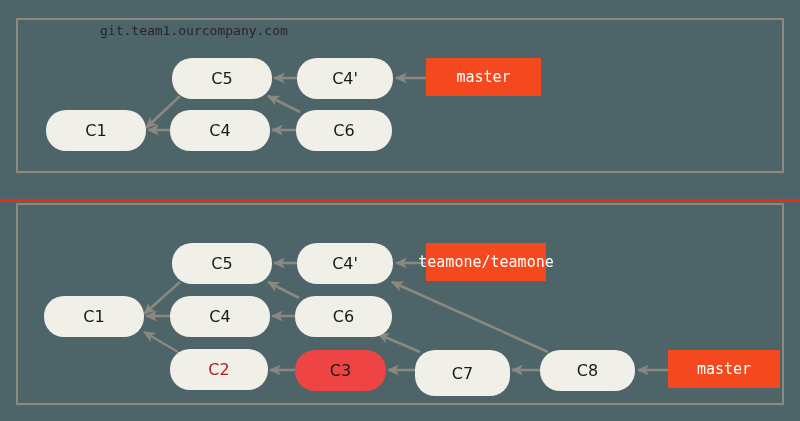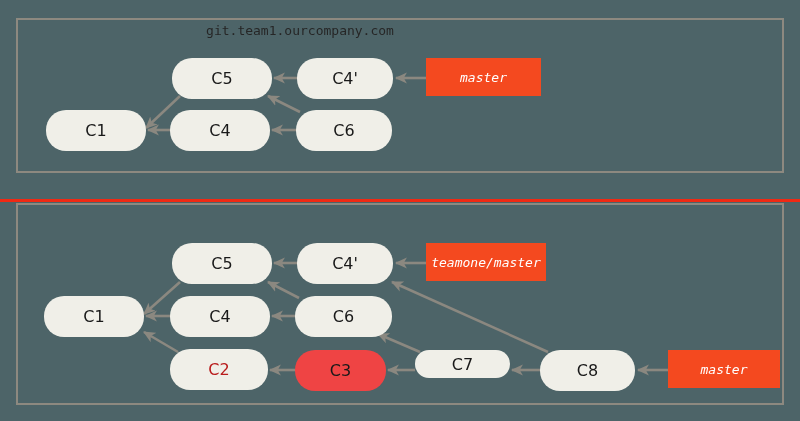--- a/index.html
+++ b/index.html
@@ -35,21 +35,20 @@
   .red-rule {
     position: absolute;
     left: 0px;
     top: 199px;
     width: 800px;
     height: 3px;
     background: #f02913;
   }
   .panel-title {
     position: absolute;
-    text-align: center;
     color: #262626;
     font-size: 13px;
     letter-spacing: 0px;
     white-space: nowrap;
     font-family: "DejaVu Sans Mono", "Liberation Mono", monospace;
   }
   #title-remote {
     left: 100px;
     top: 23px;
     width: 400px;
@@ -73,25 +72,24 @@
     z-index: 3;
   }
   .ref {
     position: absolute;
     box-sizing: border-box;
     background: #f4491f;
     display: flex;
     align-items: center;
     justify-content: center;
     color: #ffffff;
-    font-size: 13px;
+    font-size: 15px;
     font-family: "DejaVu Sans Mono", "Liberation Mono", monospace;
     z-index: 3;
     white-space: nowrap;
-    font-style: italic;
   }
   svg.edges {
     position: absolute;
     left: 0;
     top: 0;
     width: 800px;
     height: 421px;
     z-index: 1;
     pointer-events: none;
   }
@@ -144,22 +142,22 @@
       <div class="commit" style="left: 46px; top: 110px; width: 100px; height: 41px; background: rgb(240, 239, 232); color: rgb(25, 25, 25);">C1</div>
       <div class="commit" style="left: 170px; top: 110px; width: 100px; height: 41px; background: rgb(240, 239, 232); color: rgb(25, 25, 25);">C4</div>
       <div class="commit" style="left: 296px; top: 110px; width: 96px; height: 41px; background: rgb(240, 239, 232); color: rgb(25, 25, 25);">C6</div>
       <div class="commit" style="left: 172px; top: 243px; width: 100px; height: 41px; background: rgb(240, 239, 232); color: rgb(25, 25, 25);">C5</div>
       <div class="commit" style="left: 297px; top: 243px; width: 96px; height: 41px; background: rgb(240, 239, 232); color: rgb(25, 25, 25);">C4'</div>
       <div class="commit" style="left: 44px; top: 296px; width: 100px; height: 41px; background: rgb(240, 239, 232); color: rgb(25, 25, 25);">C1</div>
       <div class="commit" style="left: 170px; top: 296px; width: 100px; height: 41px; background: rgb(240, 239, 232); color: rgb(25, 25, 25);">C4</div>
       <div class="commit" style="left: 295px; top: 296px; width: 97px; height: 41px; background: rgb(240, 239, 232); color: rgb(25, 25, 25);">C6</div>
       <div class="commit" style="left: 170px; top: 349px; width: 98px; height: 41px; background: rgb(240, 239, 232); color: #b91c1c;">C2</div>
       <div class="commit" style="left: 295px; top: 350px; width: 91px; height: 41px; background: #ef4444; color: rgb(25, 25, 25);">C3</div>
-      <div class="commit" style="left: 415px; top: 350px; width: 95px; height: 28px; background: rgb(240, 239, 232); color: rgb(25, 25, 25);">C7</div>
+      <div class="commit" style="left: 415px; top: 350px; width: 95px; height: 46px; background: rgb(240, 239, 232); color: rgb(25, 25, 25);">C7</div>
       <div class="commit" style="left: 540px; top: 350px; width: 95px; height: 41px; background: rgb(240, 239, 232); color: rgb(25, 25, 25); text-align: center;">C8</div>
     </div>
   <div id="ref-layer">
       <div class="ref" style="left: 426px; top: 58px; width: 115px; height: 38px; background: rgb(244, 73, 31); color: rgb(255, 255, 255);">master</div>
-      <div class="ref" style="left: 426px; top: 243px; width: 120px; height: 38px; background: rgb(244, 73, 31); color: rgb(255, 255, 255);">teamone/master</div>
+      <div class="ref" style="left: 426px; top: 243px; width: 120px; height: 38px; background: rgb(244, 73, 31); color: rgb(255, 255, 255);">teamone/teamone</div>
       <div class="ref" style="left: 668px; top: 350px; width: 112px; height: 38px; background: rgb(244, 73, 31); color: rgb(255, 255, 255);">master</div>
     </div>
 
 </div>
 
 </body></html>

